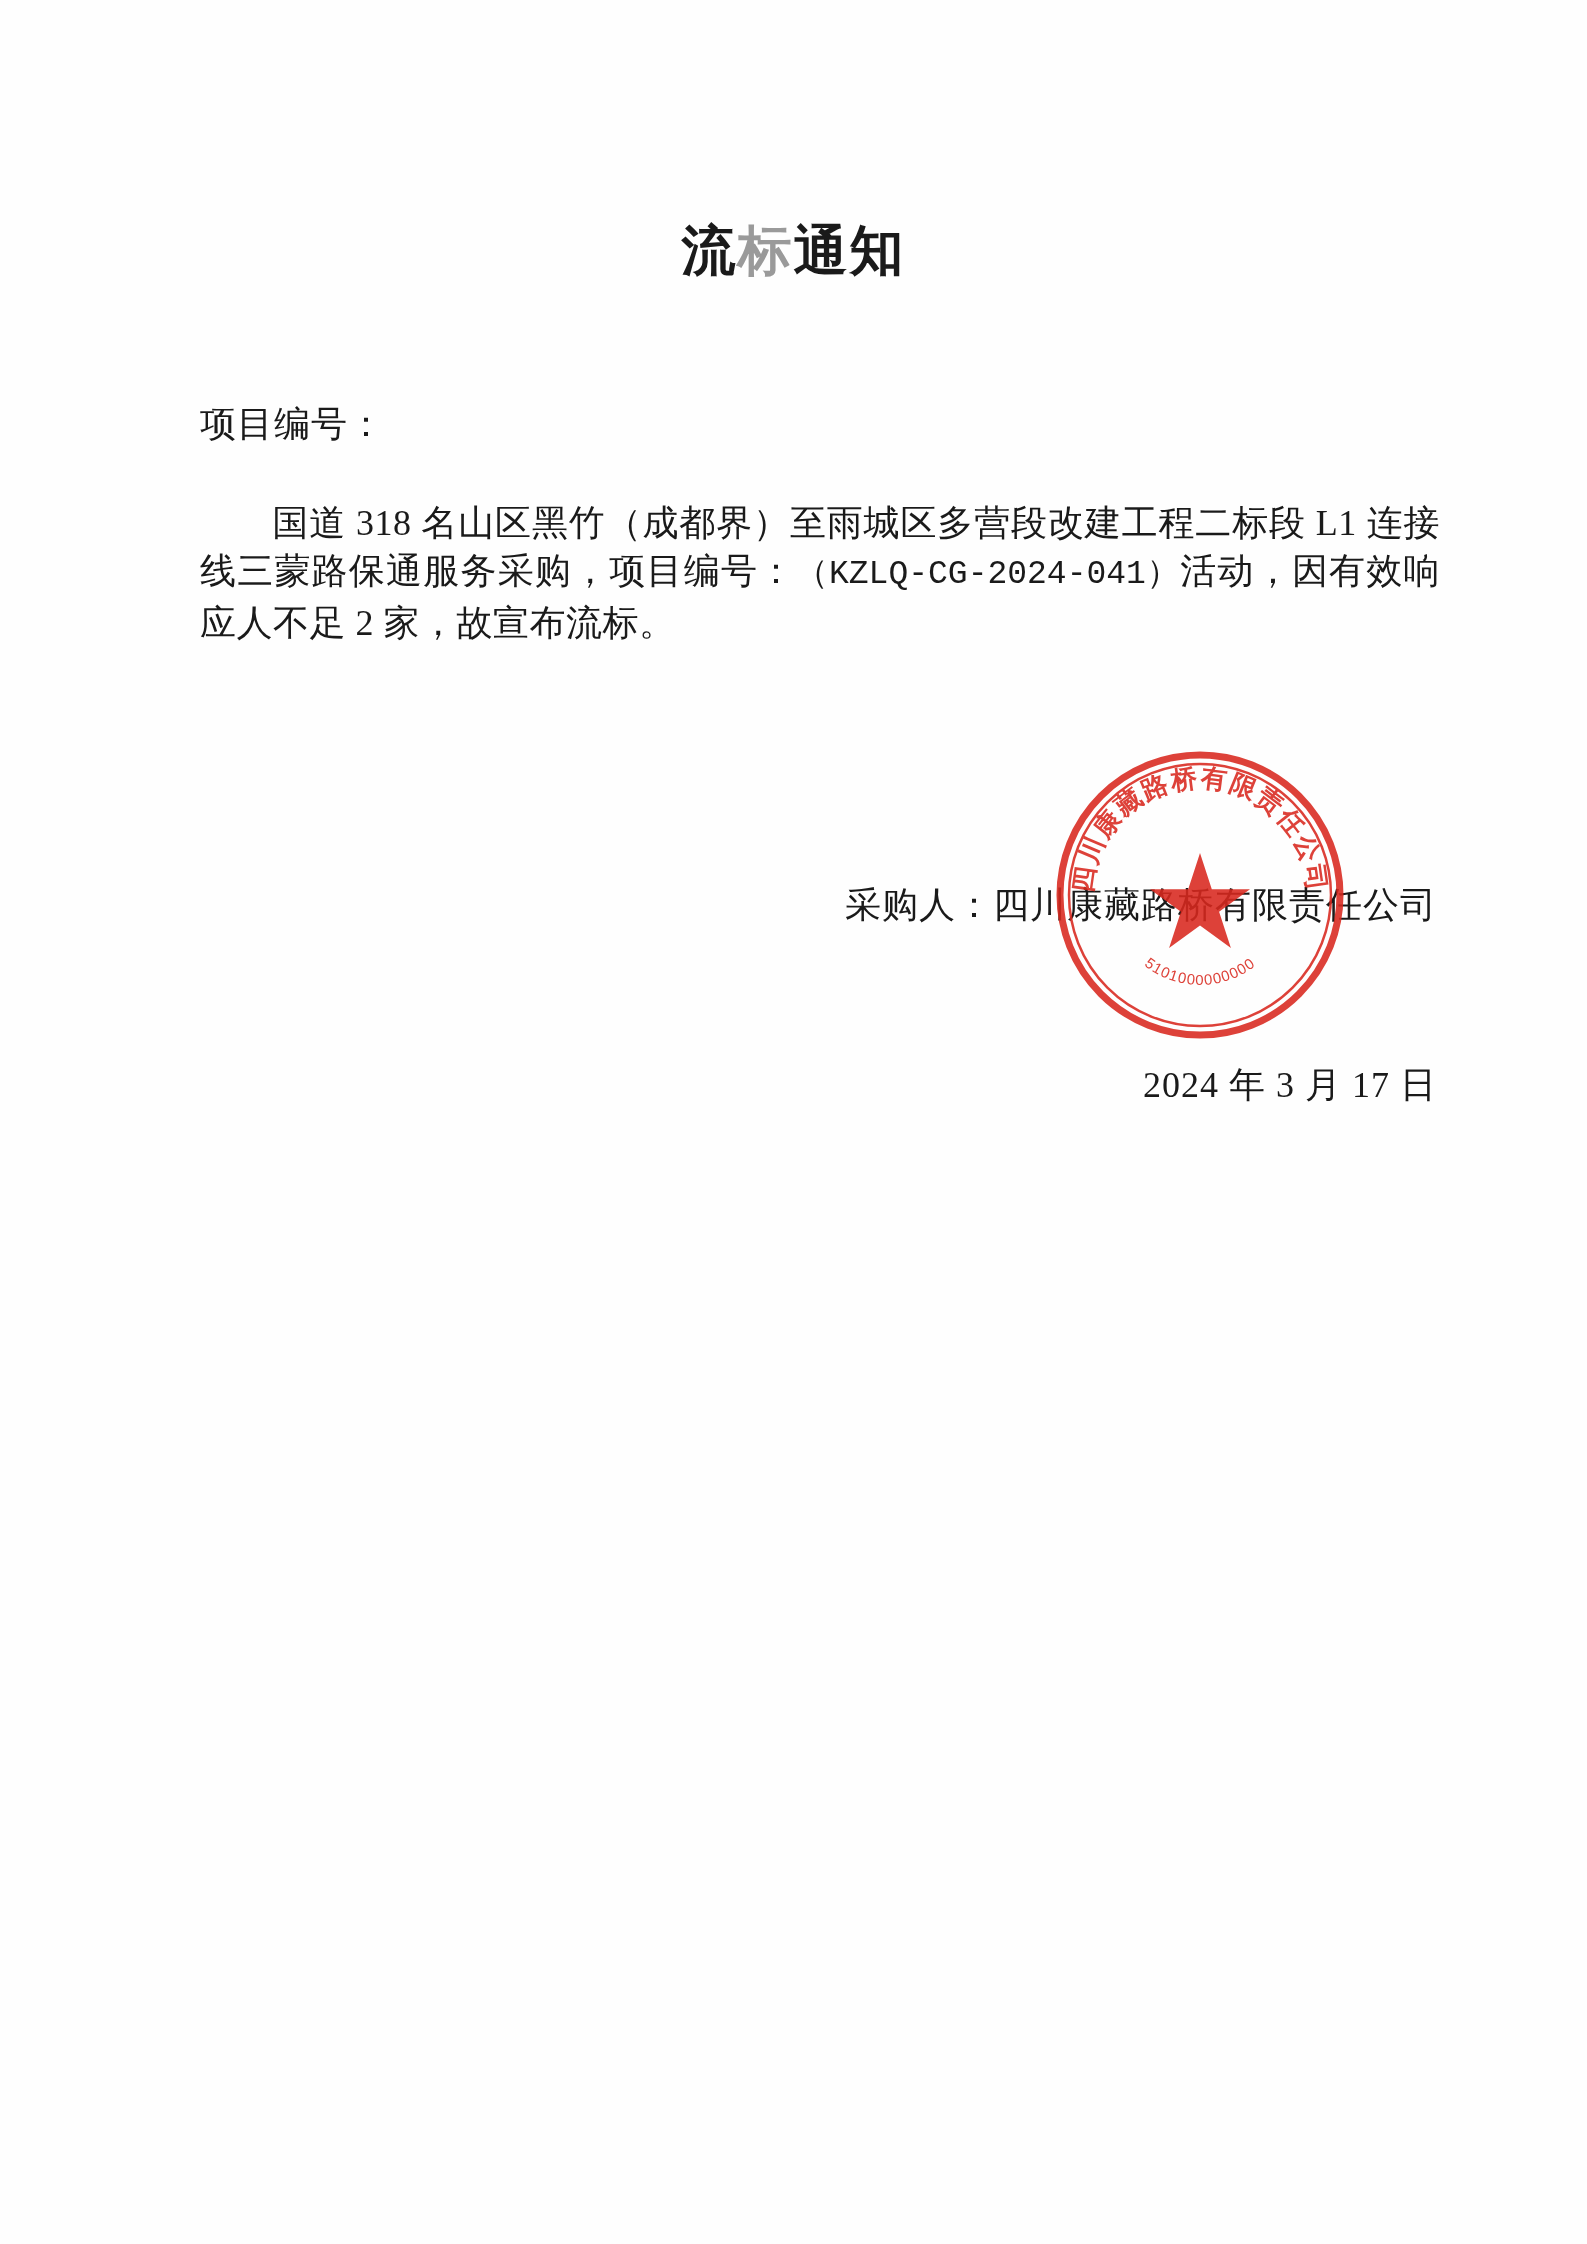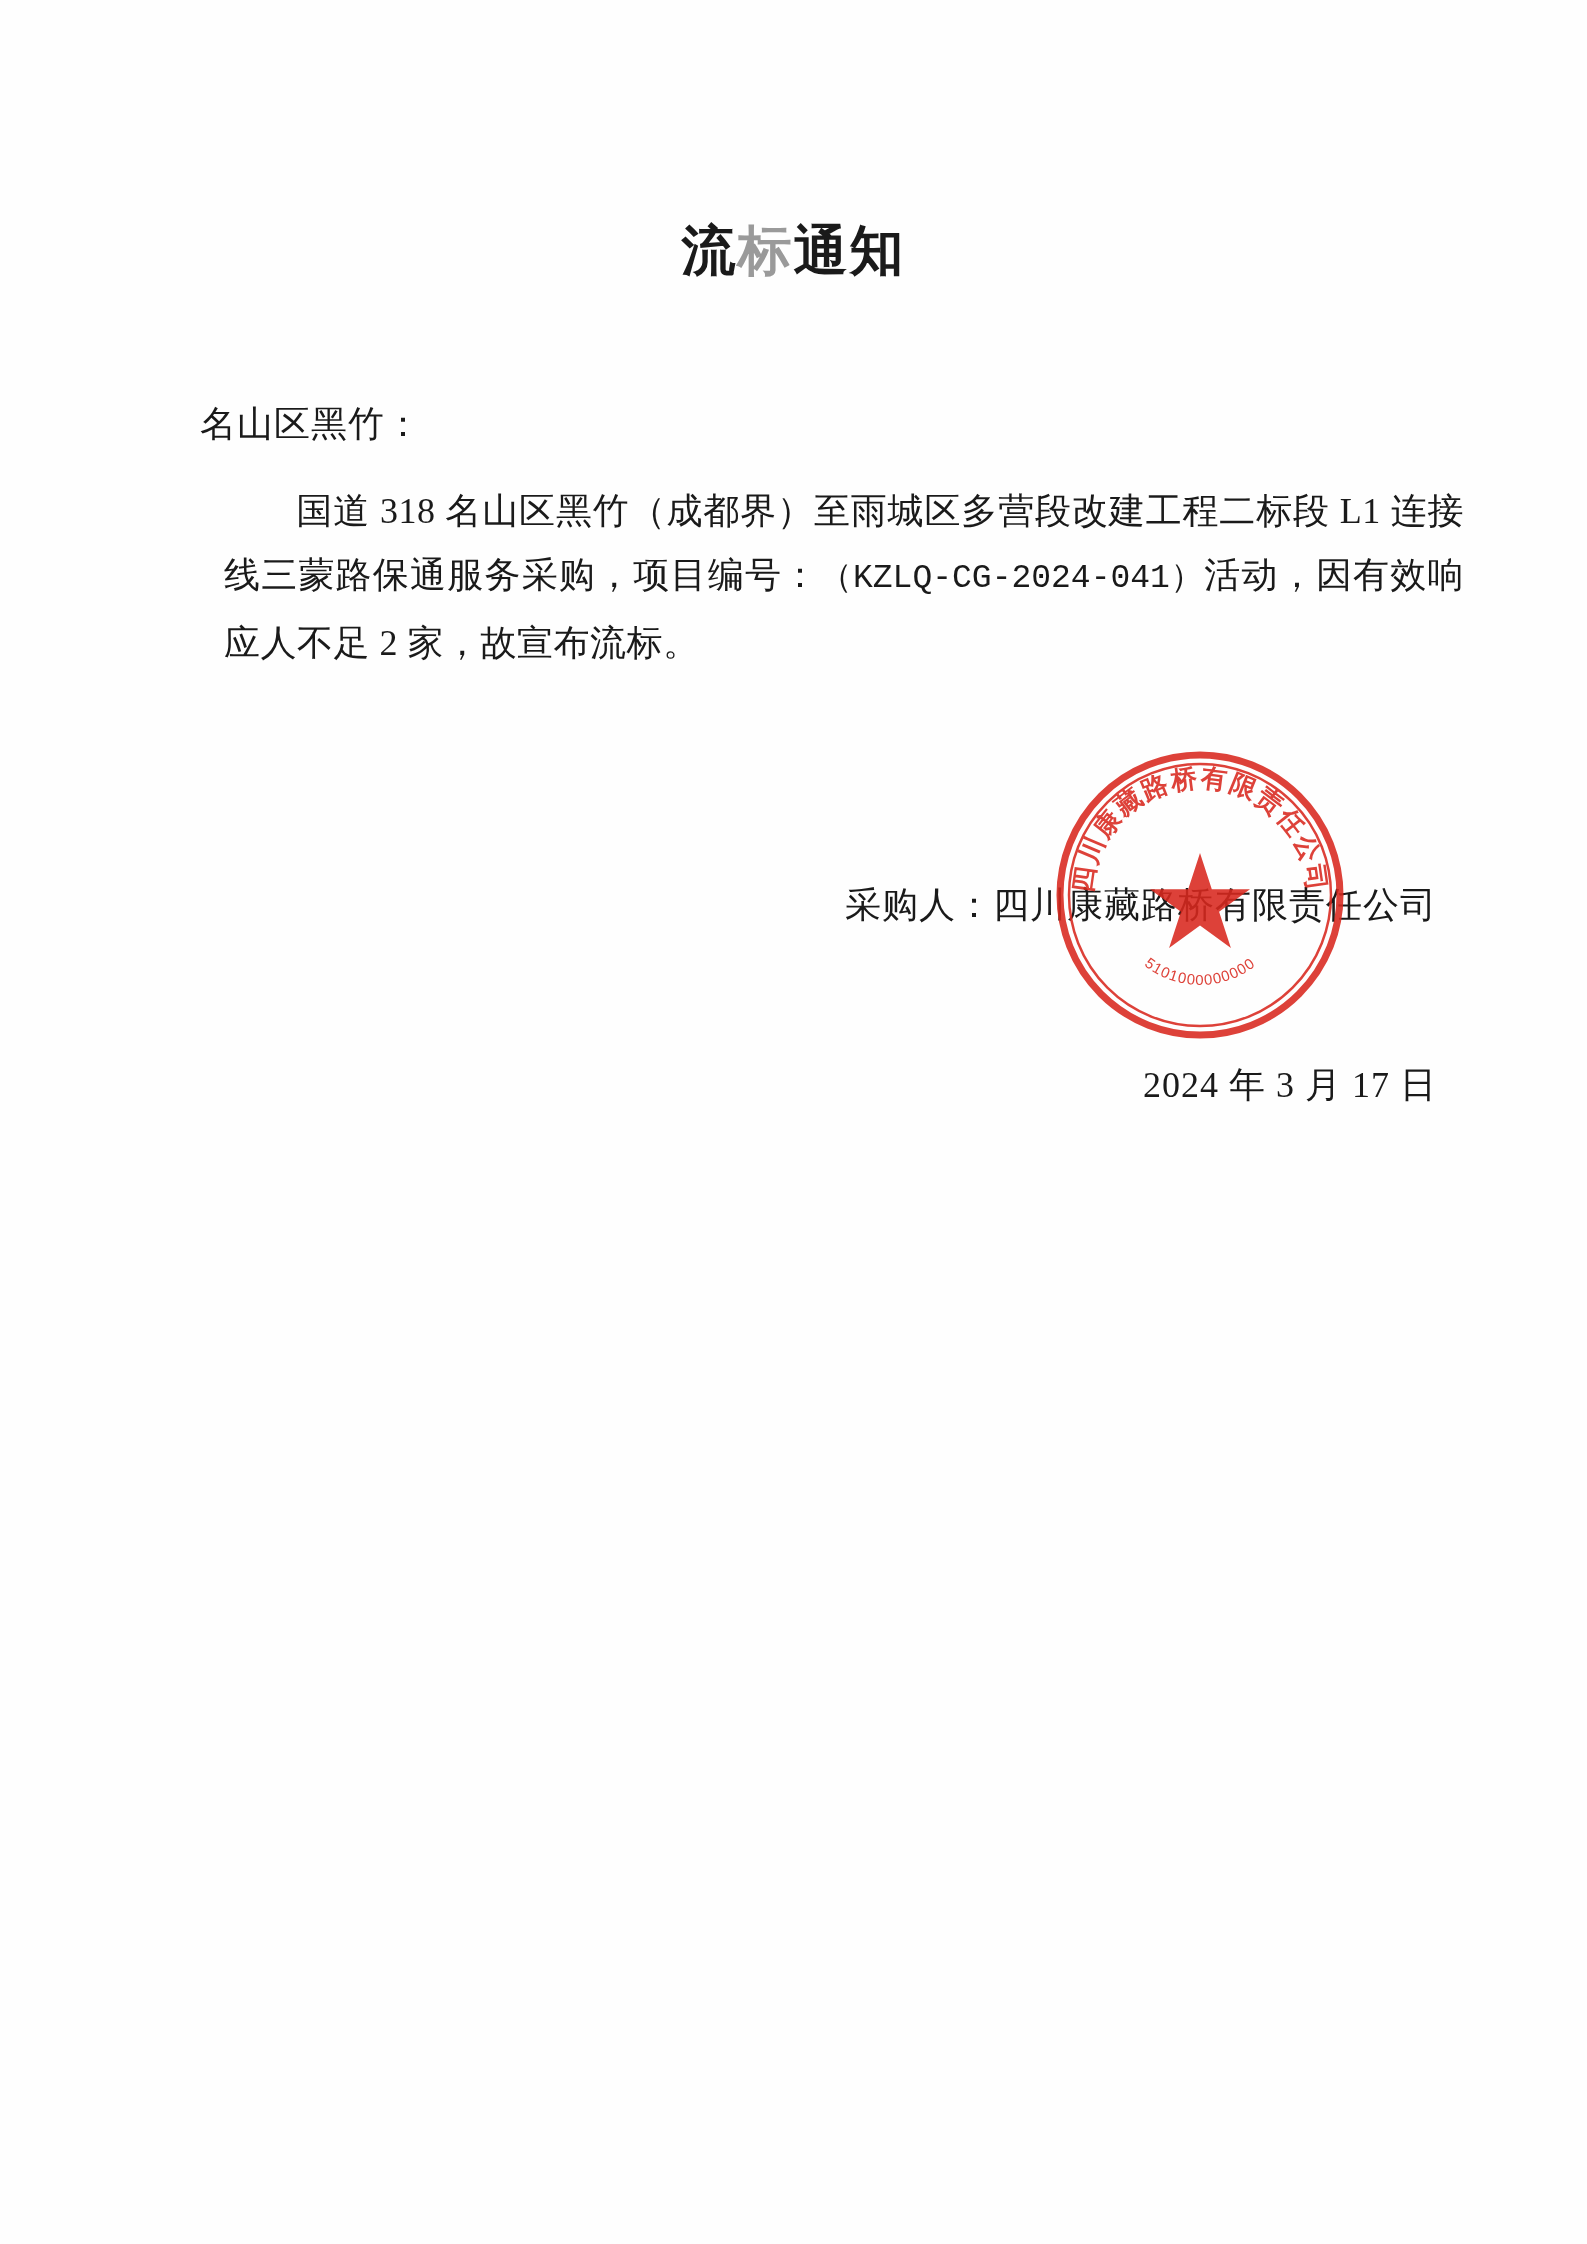--- a/index.html
+++ b/index.html
@@ -36,28 +36,27 @@
   }
   .salutation {
     position: absolute;
     top: 400px;
     left: 200px;
     font-size: 36px;
     letter-spacing: 1px;
   }
   .body-block {
     position: absolute;
-    top: 479px;
+    top: 499px;
     left: 200px;
     width: 1240px;
     font-size: 36px;
-    line-height: 64px;
+    line-height: 48px;
     letter-spacing: 0.5px;
     text-align: justify;
-    margin-left: 24px;
   }
   .body-block p {
     margin: 0;
     text-indent: 0;
   }
   .body-block .indent {
     display: inline-block;
     width: 72px;
   }
   .mono {
@@ -123,21 +122,21 @@
 </style>
 </head>
 <body>
 
 <div class="page">
 
   <div class="doc-title">
     <span>流</span><span class="faded">标</span><span>通知</span>
   </div>
 
-  <div class="salutation">名山区黑竹：</div>
+  <div class="salutation">项目编号：</div>
 
   <div class="body-block">
     <p><span class="indent"></span><span>国道 318 名山区黑竹（成都界）至雨城区多营段改建工程二标段 L1 连接线三蒙路保通服务采购，项目编号：</span><span class="mono">（KZLQ-CG-2024-041）</span><span>活动，因有效响应人不足 2 家，故宣布流标。</span></p>
   </div>
 
   <div class="sign-block">
     <div class="sign-line">采购人：四川康藏路桥有限责任公司</div>
     <div class="date-line">2024 年 3 月 17 日</div>
   </div>
 

